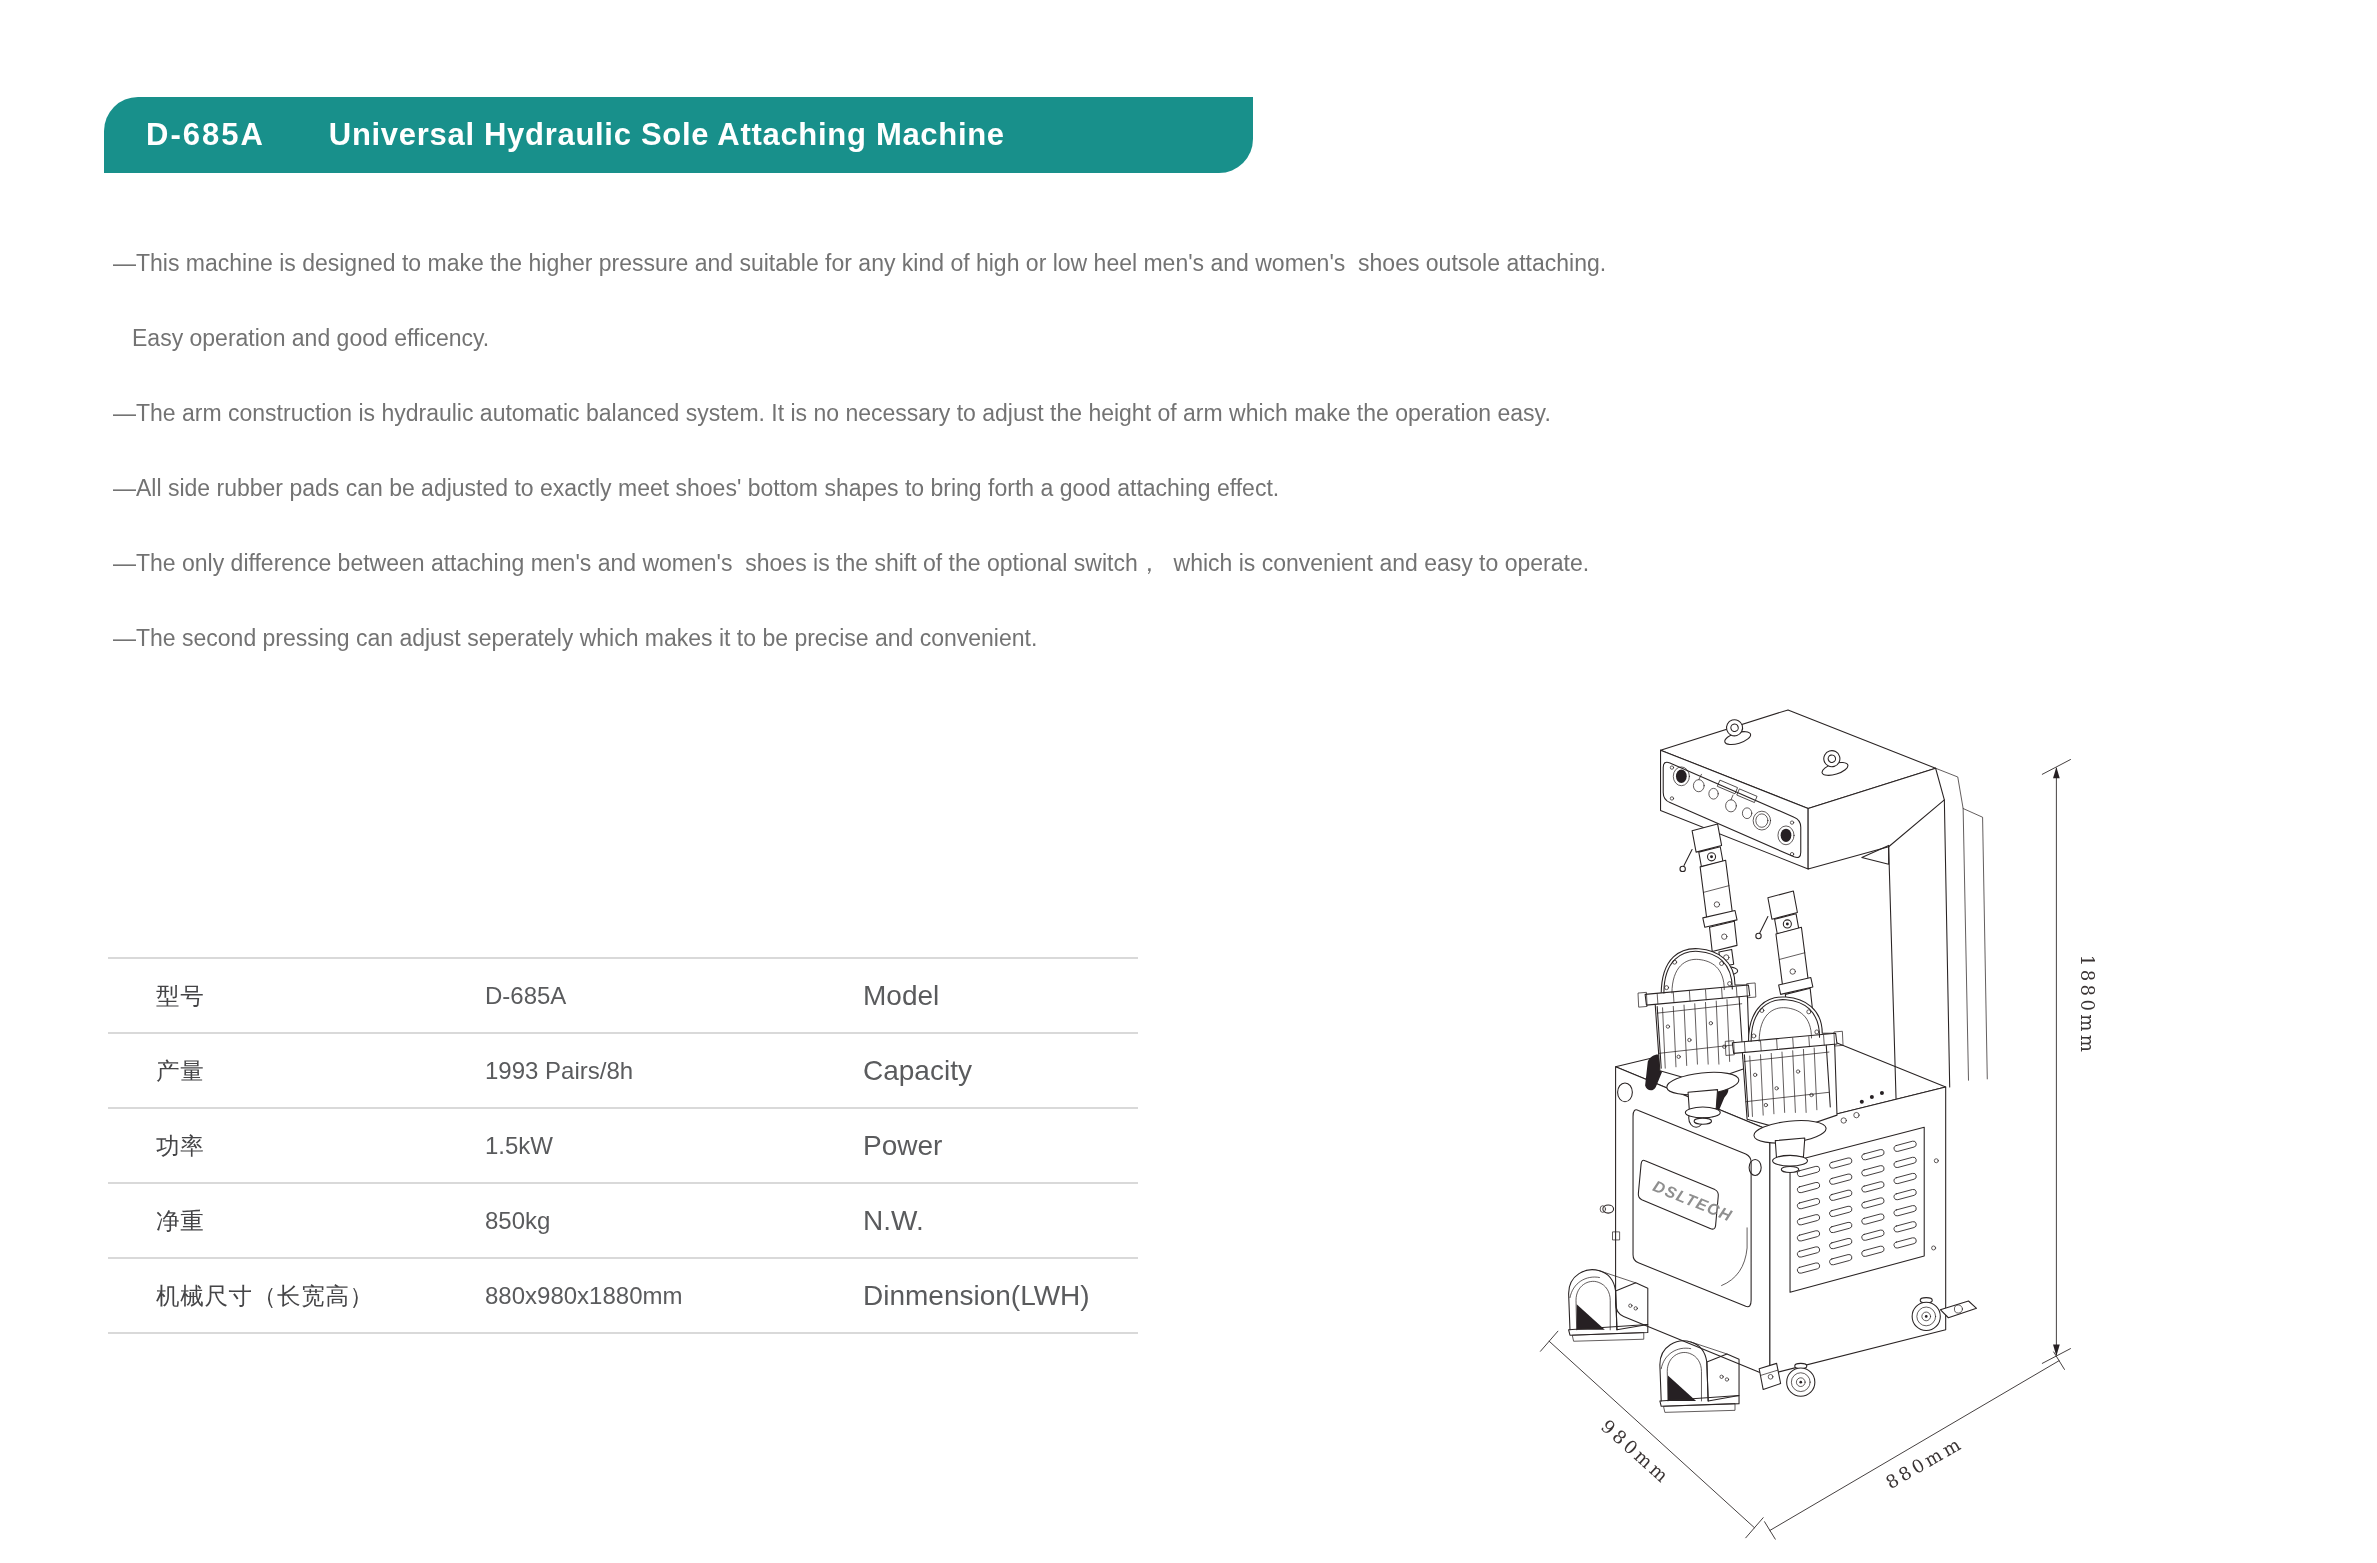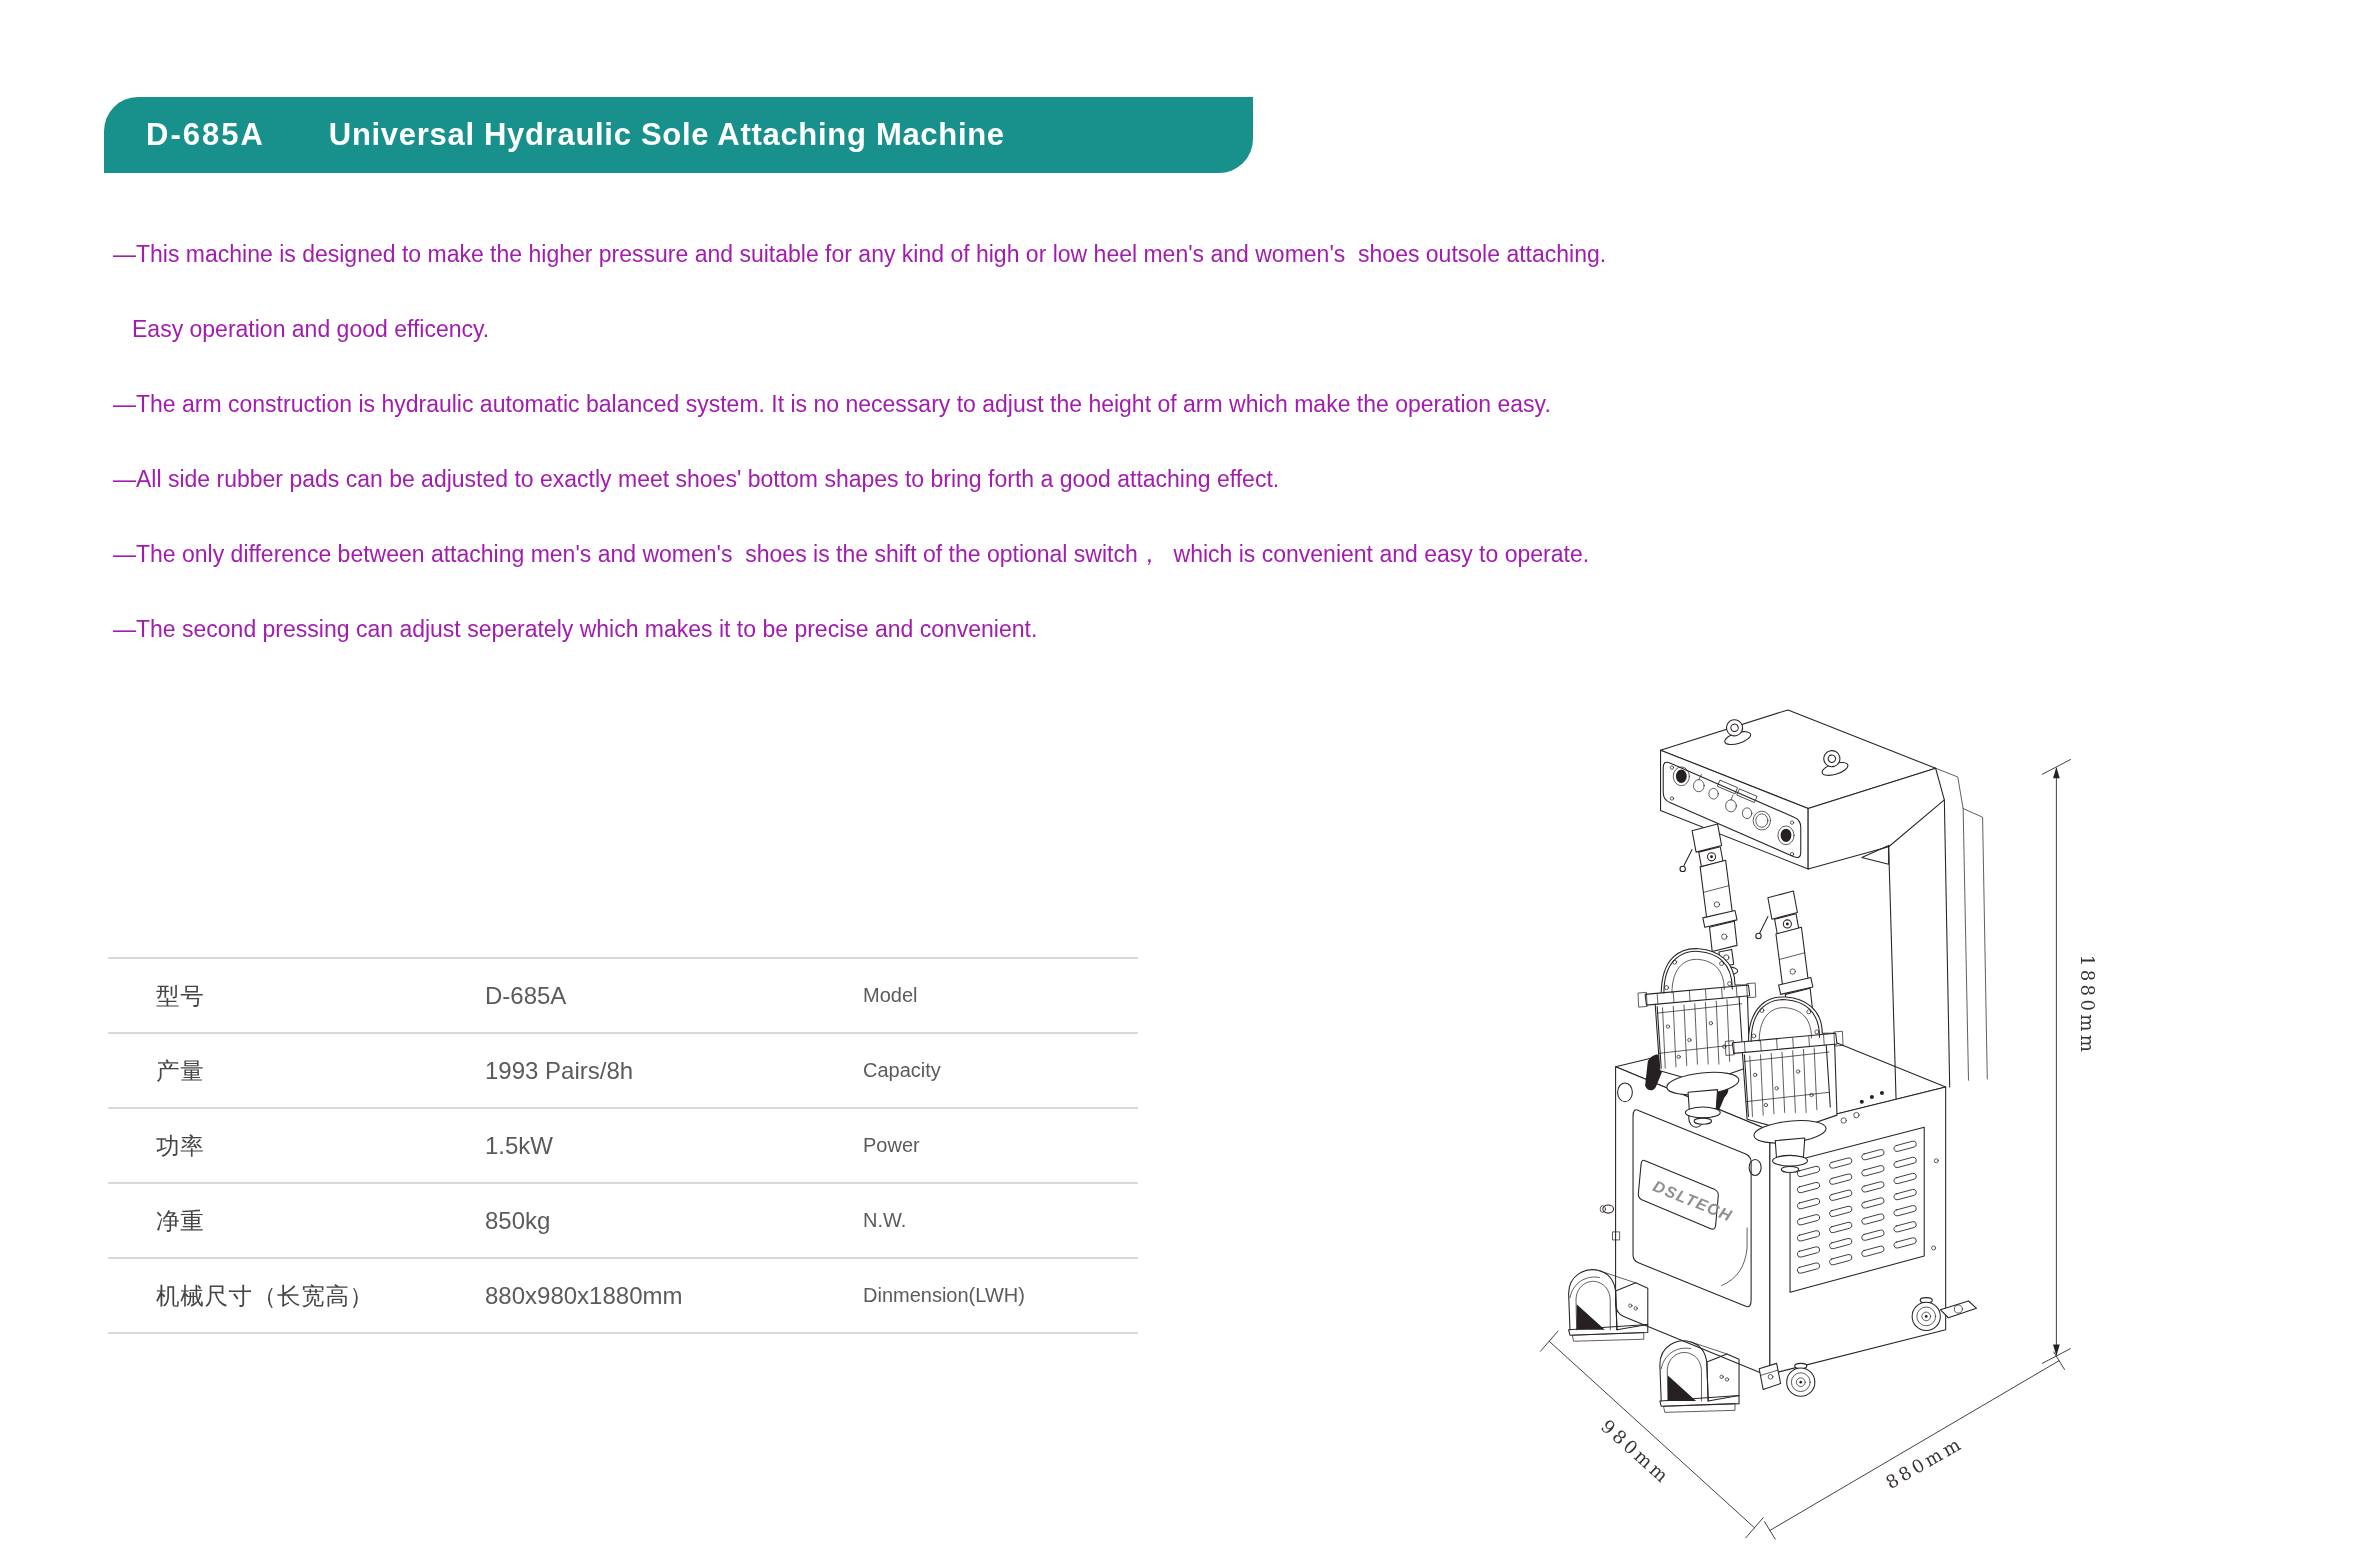--- a/index.html
+++ b/index.html
@@ -8,32 +8,32 @@
 
   
   .banner{position:absolute;left:104px;top:97px;width:1149px;height:76px;
           background:#18908B;border-radius:34px 0 34px 0;
           display:flex;align-items:center;padding-left:42px;box-sizing:border-box;
           color:#ffffff;font-weight:bold;font-size:31px;}
   .banner .model{letter-spacing:2px;}
   .banner .title{margin-left:64px;letter-spacing:0.7px;}
 
   
-  .features{position:absolute;left:113px;top:217px;width:2113px;color:#a21caf;
+  .features{position:absolute;left:113px;top:226px;width:2113px;color:#737373;
             font-size:23px;text-align:right;}
   .features .feat{height:75px;display:flex;align-items:center;margin:0;white-space:pre-wrap;}
   .features .feat.indent{padding-left:19px;}
 
   
   .specs{position:absolute;left:108px;top:957px;width:1030px;border-top:2px solid #d9d9d9;}
   .spec-row{display:grid;grid-template-columns:377px 378px 1fr;height:73px;
             border-bottom:2px solid #d9d9d9;align-items:center;}
   .spec-row .cn{padding-left:48px;font-size:23.5px;color:#454547;letter-spacing:0.7px;}
   .spec-row .val{font-size:24px;color:#5a5b5d;}
-  .spec-row .en{font-size:20px;color:#5a5b5d;}
+  .spec-row .en{font-size:28px;color:#5a5b5d;}
 
   
   .machine{position:absolute;left:1523px;top:691px;}
   .machine path,.machine line,.machine ellipse,.machine circle,.machine rect,.machine polyline{
       stroke:#2a2424;stroke-width:1.6;fill:none;stroke-linecap:round;stroke-linejoin:round;}
   .machine .fw{fill:#ffffff;}
   .machine .fd{fill:#262023;stroke:none;}
   .machine .thin{stroke-width:1.1;}
   .machine .dim{stroke:#3a3434;stroke-width:1.4;}
   .machine text{font-family:"DejaVu Serif",serif;fill:#3a3434;stroke:none;}

